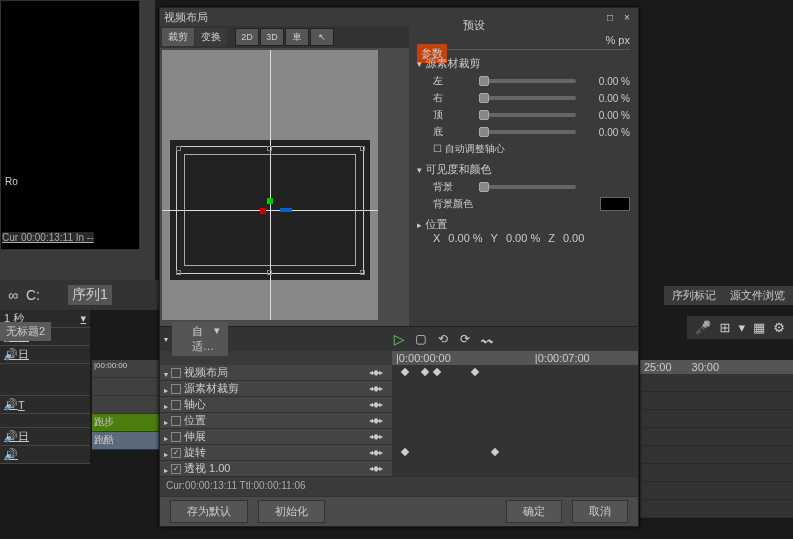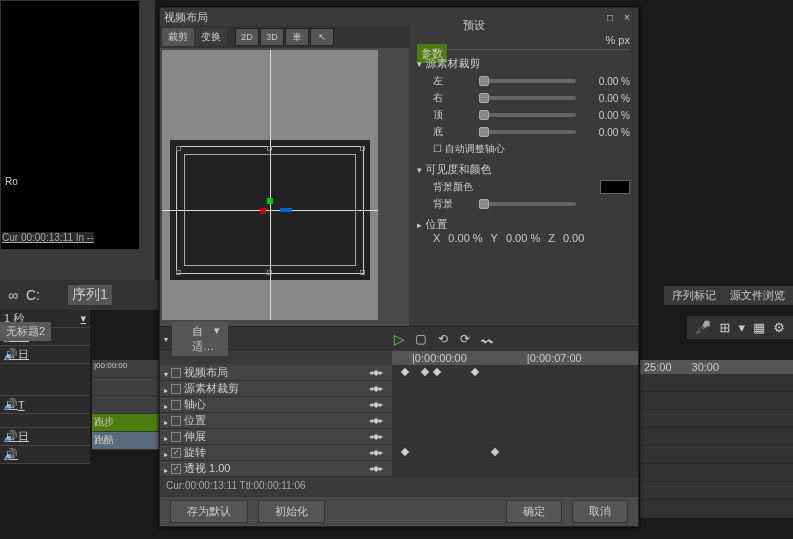--- a/index.html
+++ b/index.html
@@ -45,21 +45,21 @@
 .preview .dot { position: absolute; width: 6px; height: 6px; }
 .preview .dg { background: #0c0; left: 105px; top: 148px; }
 .preview .dr { background: #c00; left: 98px; top: 158px; }
 .preview .db { background: #06c; left: 118px; top: 158px; width: 12px; height: 4px; }
 .preview .sq { position: absolute; width: 5px; height: 5px; border: 1px solid #888; }
 
 .right-pane { flex: 1; background: #3a3a3a; padding: 4px 8px; }
 .rp-tabs { display: flex; gap: 12px; height: 20px; align-items: center; border-bottom: 1px solid #555; justify-content: space-between; }
 .rp-tabs .l { display: flex; gap: 12px; }
 .rp-tabs .tab { padding: 2px 4px; }
-.rp-tabs .tab.on { background: #4d7c0f; margin-top: 28px; }
+.rp-tabs .tab.on { background: #c2410c; margin-top: 28px; }
 .section { margin-top: 6px; }
 .sec-hdr { display: flex; align-items: center; gap: 4px; font-size: 11px; }
 .sec-hdr::before { content: "▾ "; font-size: 9px; }
 .sec-hdr.collapsed::before { content: "▸ "; }
 .param-row { display: flex; align-items: center; gap: 6px; margin: 3px 0 3px 16px; }
 .param-row .lbl { width: 40px; font-size: 10px; }
 .param-row .slider { flex: 1; height: 4px; background: #666; border-radius: 2px; position: relative; }
 .param-row .slider .knob { position: absolute; left: 0; top: -3px; width: 10px; height: 10px; background: #888; border: 1px solid #aaa; border-radius: 2px; }
 .param-row .val { width: 48px; text-align: right; font-size: 10px; }
 .chkrow { margin-left: 16px; font-size: 10px; }
@@ -69,21 +69,21 @@
 
 
 .kf-area { height: 170px; background: #3a3a3a; border-top: 1px solid #222; }
 .kf-tools { display: flex; height: 24px; align-items: center; background: #333; }
 .kf-tools .fit { width: 56px; margin-left: 4px; background: #555; padding: 2px 20px; font-size: 10px; display: flex; justify-content: space-between; }
 .kf-tools .sep { width: 160px; }
 .kf-tools .ico { width: 22px; height: 18px; display: flex; align-items: center; justify-content: center; font-size: 12px; }
 .kf-tools .play { color: #6c6; font-size: 14px; }
 .kf-ruler { display: flex; height: 14px; }
 .kf-ruler .lgap { width: 232px; }
-.kf-ruler .rul { flex: 1; background: #555; font-size: 9px; display: flex; gap: 60px; padding: 1px 20px; }
+.kf-ruler .rul { flex: 1; background: #555; font-size: 9px; display: flex; gap: 84px; padding: 1px 4px; }
 .kf-rows { }
 .kf-row { display: flex; height: 16px; border-bottom: 1px solid #2f2f2f; }
 .kf-row .name { width: 200px; background: #444; display: flex; align-items: center; padding: 0 4px; gap: 3px; font-size: 10px; }
 .kf-row .name .tri::before { content: "▸"; font-size: 8px; }
 .kf-row .name .tri.open::before { content: "▾"; }
 .kf-row .name .ck { width: 10px; height: 10px; border: 1px solid #888; display: inline-flex; align-items: center; justify-content: center; font-size: 8px; }
 .kf-row .nav { width: 32px; background: #444; display: flex; align-items: center; justify-content: center; font-size: 8px; gap: 1px; }
 .kf-row .lane { flex: 1; background: #333; position: relative; }
 .kf-row .lane .d { position: absolute; top: 4px; width: 6px; height: 6px; background: #ccc; transform: rotate(45deg); }
 .kf-time { padding: 3px 6px; font-size: 10px; color: #aaa; }
@@ -258,30 +258,30 @@
               </div>
               <span class="val">0.00 %</span>
             </div>
           </div>
         <div class="chkrow">自动调整轴心</div>
       </div>
 
       <div class="section">
         <div class="sec-hdr">可见度和颜色</div>
         <div class="param-row">
-          <span class="lbl" style="width:60px">背景颜色</span>
-          <span style="flex:1"></span>
-          <div class="colorbox"></div>
-        </div>
-        <div class="param-row">
           <span class="lbl">背景</span>
           <div class="slider">
               <div class="knob"></div>
             </div>
           <span class="val"></span>
+        </div>
+        <div class="param-row">
+          <span class="lbl" style="width:60px">背景颜色</span>
+          <span style="flex:1"></span>
+          <div class="colorbox"></div>
         </div>
       </div>
 
       <div class="section">
         <div class="sec-hdr collapsed">位置</div>
         <div class="xyz">
           <span>X</span>
             <span>0.00 %</span>
           <span>Y</span>
             <span>0.00 %</span>

